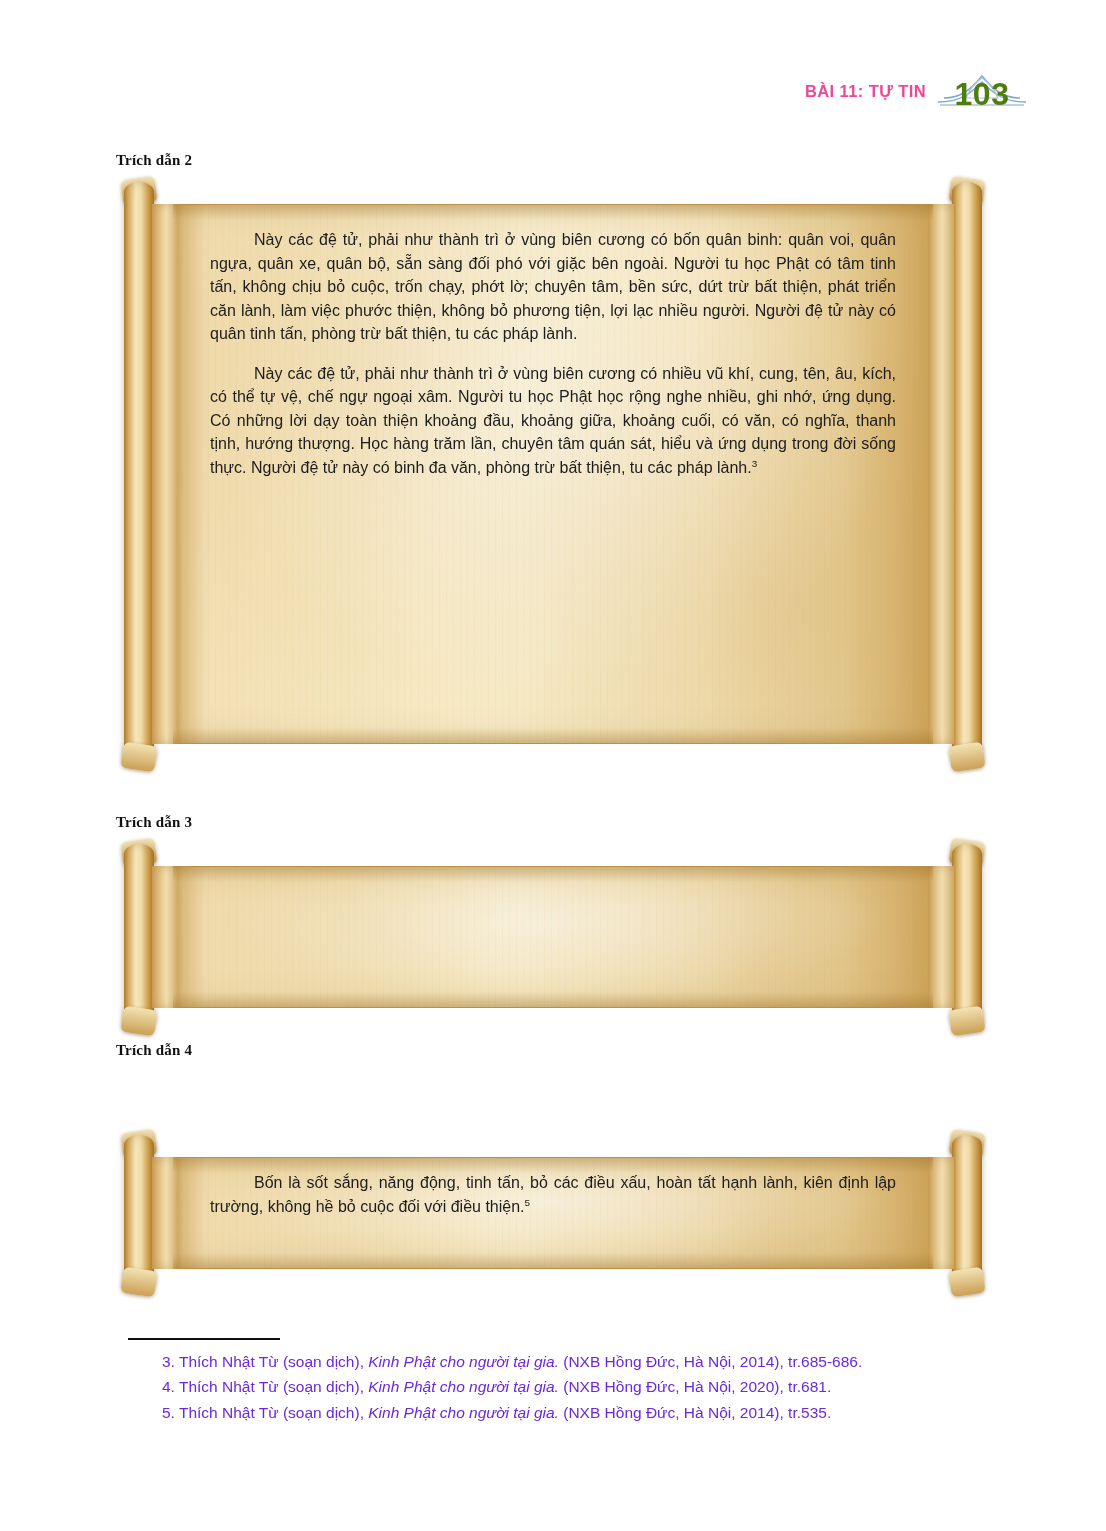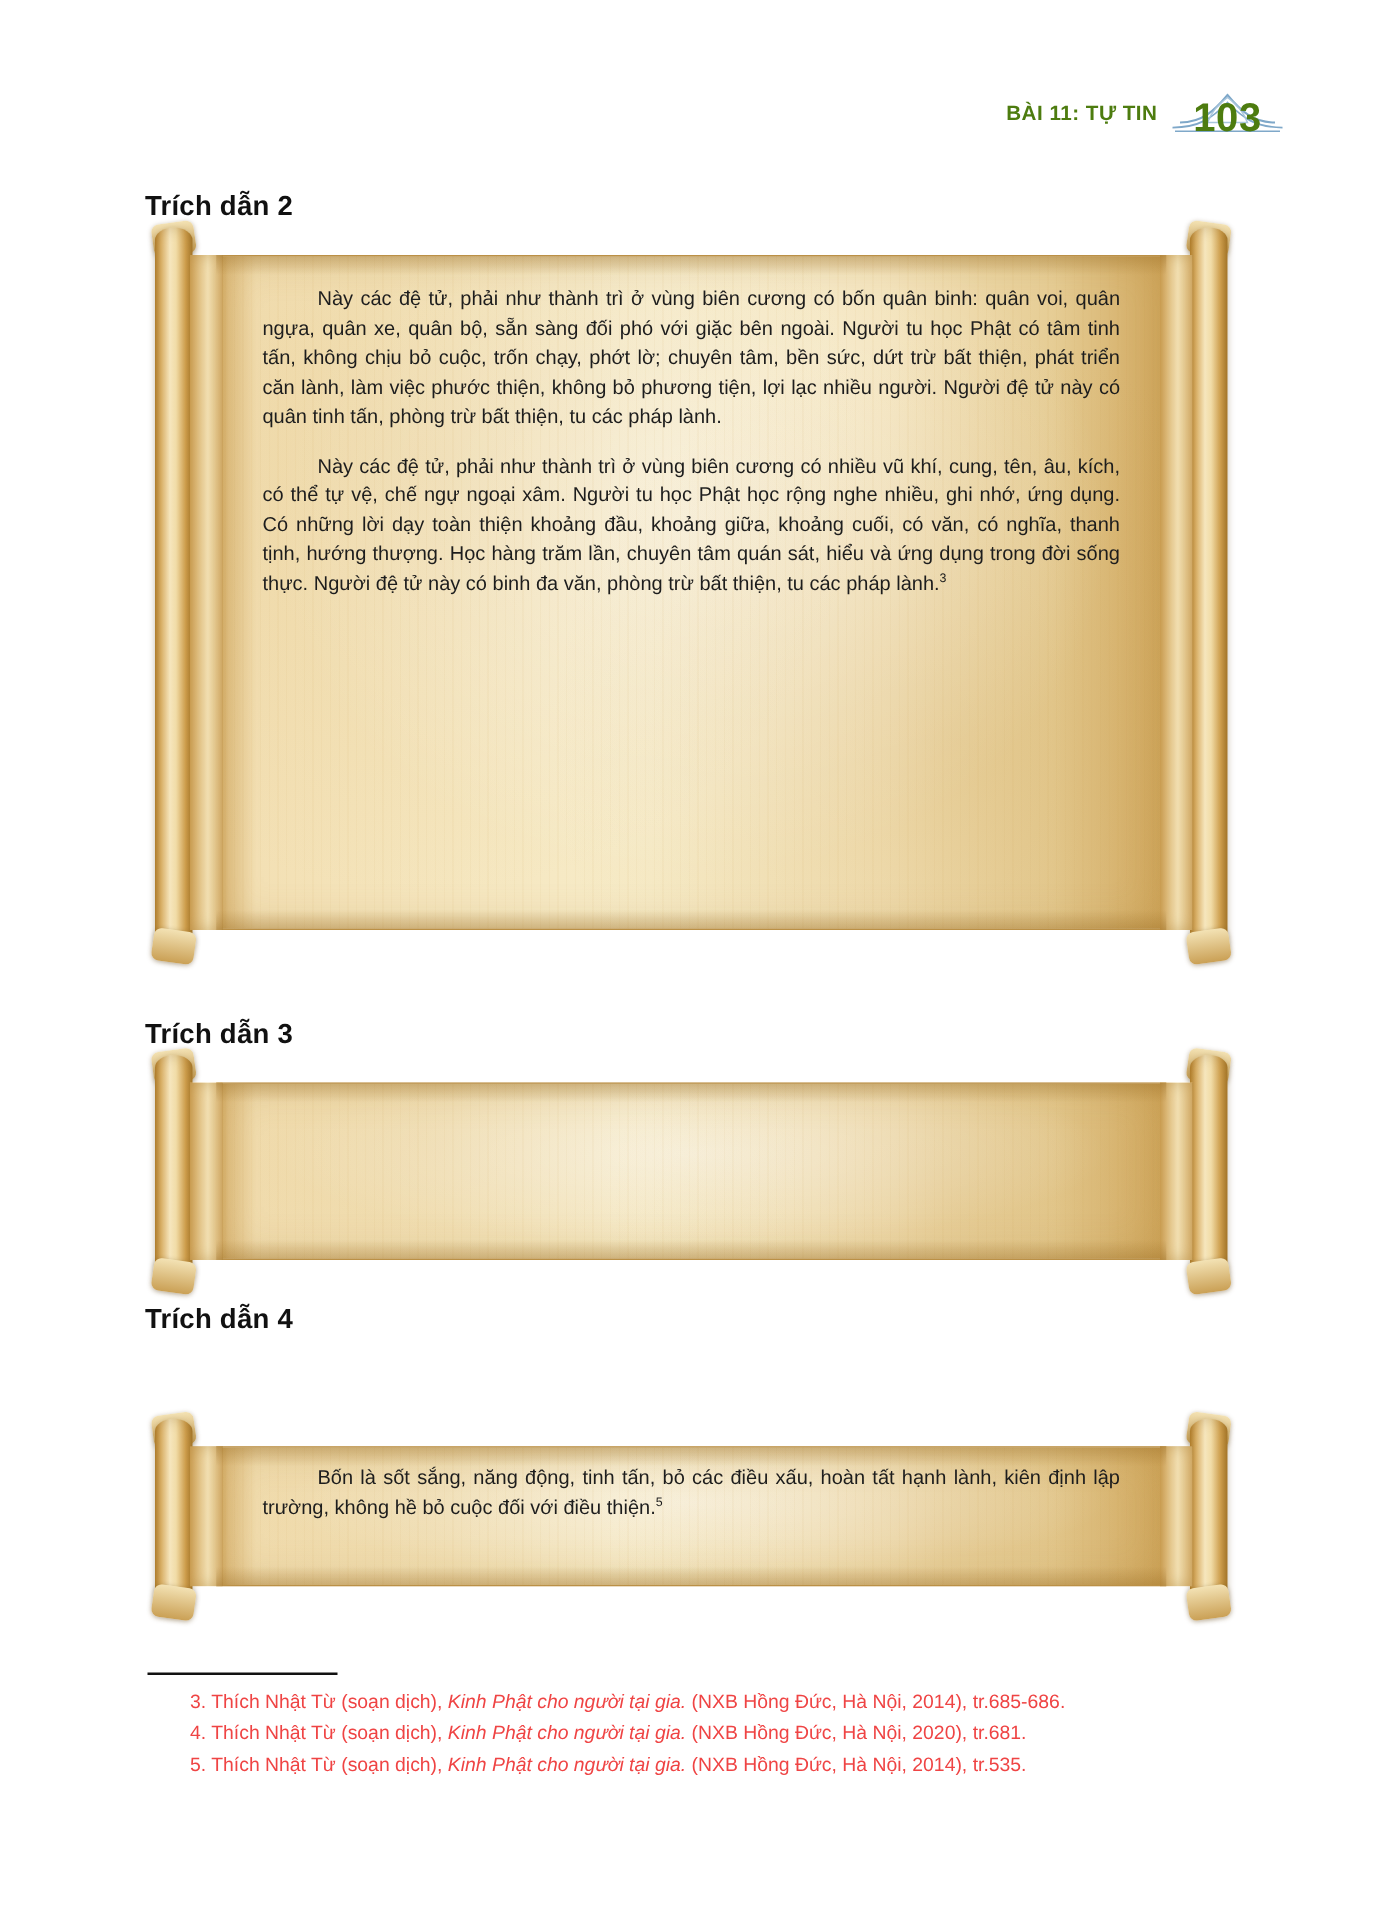--- a/index.html
+++ b/index.html
@@ -22,21 +22,21 @@
     top: 68px;
     right: 78px;
     display: flex;
     align-items: center;
     gap: 10px;
   }
   .header-title {
     font-size: 16.5px;
     font-weight: bold;
     letter-spacing: 0.4px;
-    color: #4d7c0f;
+    color: #ec4899;
   }
   .page-number-badge {
     position: relative;
     width: 92px;
     height: 46px;
     display: flex;
     align-items: center;
     justify-content: center;
   }
   .page-number-badge svg {
@@ -50,24 +50,25 @@
     font-weight: bold;
     color: #4d7c0f;
     letter-spacing: 0.5px;
     padding-top: 6px;
   }
 
   
   .section-heading {
     position: absolute;
     left: 116px;
-    font-size: 22px;
+    font-size: 15px;
     font-weight: bold;
     color: #111111;
     letter-spacing: 0.2px;
+    font-family: Liberation Serif, serif;
   }
 
   
   .scroll {
     position: absolute;
     left: 118px;
   }
   .scroll-body {
     position: absolute;
     left: 55px;
@@ -159,26 +160,26 @@
     color: #1d1d1d;
     text-align: justify;
   }
   .scroll-text p { margin: 0 0 16px 0; text-indent: 44px; }
   .scroll-text p:last-child { margin-bottom: 0; }
   sup { font-size: 0.62em; vertical-align: super; }
 
   
   .footnotes {
     position: absolute;
-    left: 118px;
+    left: 128px;
     width: 872px;
     top: 1338px;
     font-size: 15.5px;
     line-height: 1.5;
-    color: #ef4444;
+    color: #6d28d9;
   }
   .footnote-rule {
     width: 152px;
     height: 2px;
     background: #111;
     margin-bottom: 10px;
   }
   .footnote { margin-bottom: 2px; text-indent: 34px; }
   .footnote em { font-style: italic; }
 </style>

